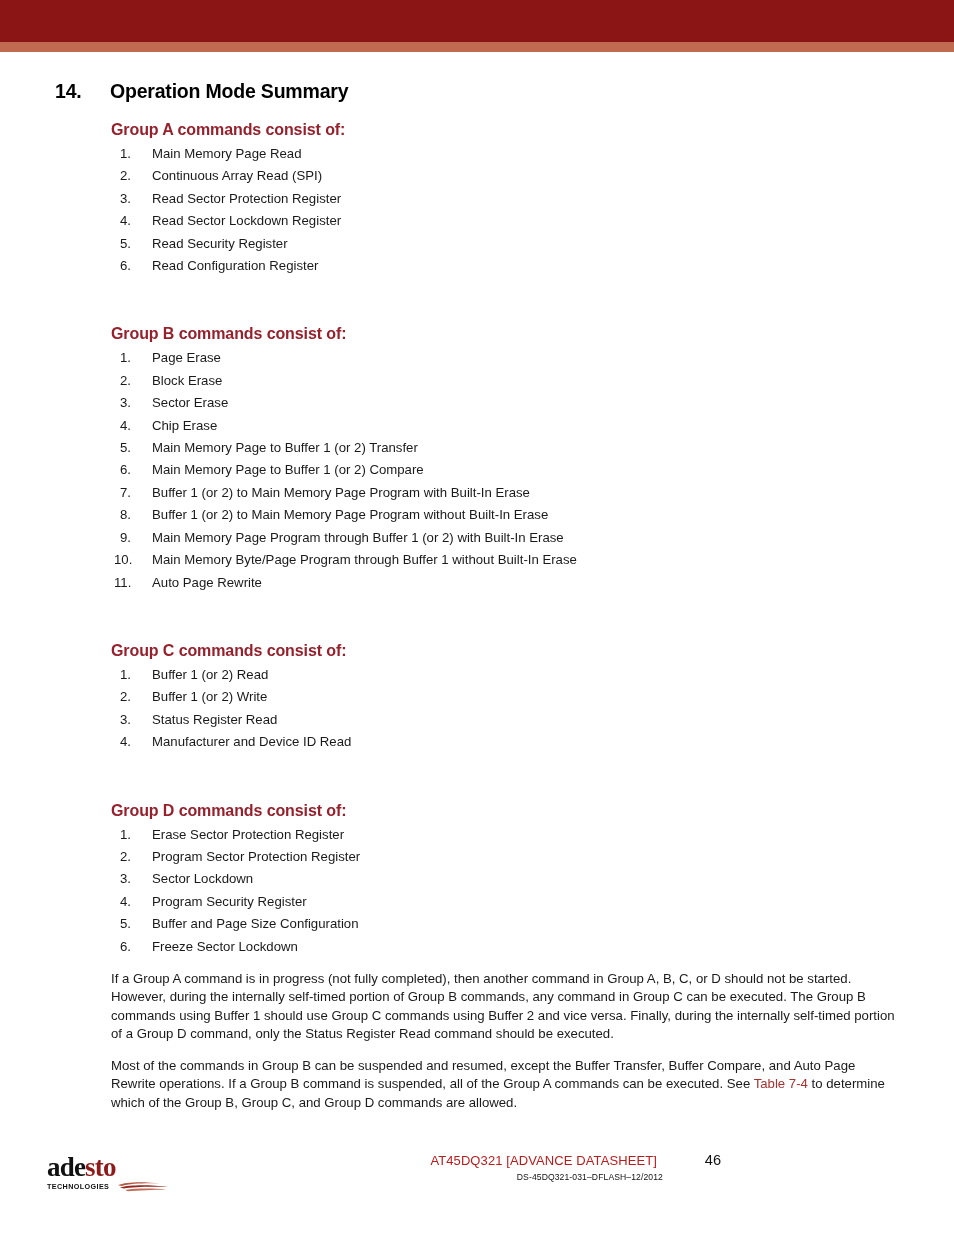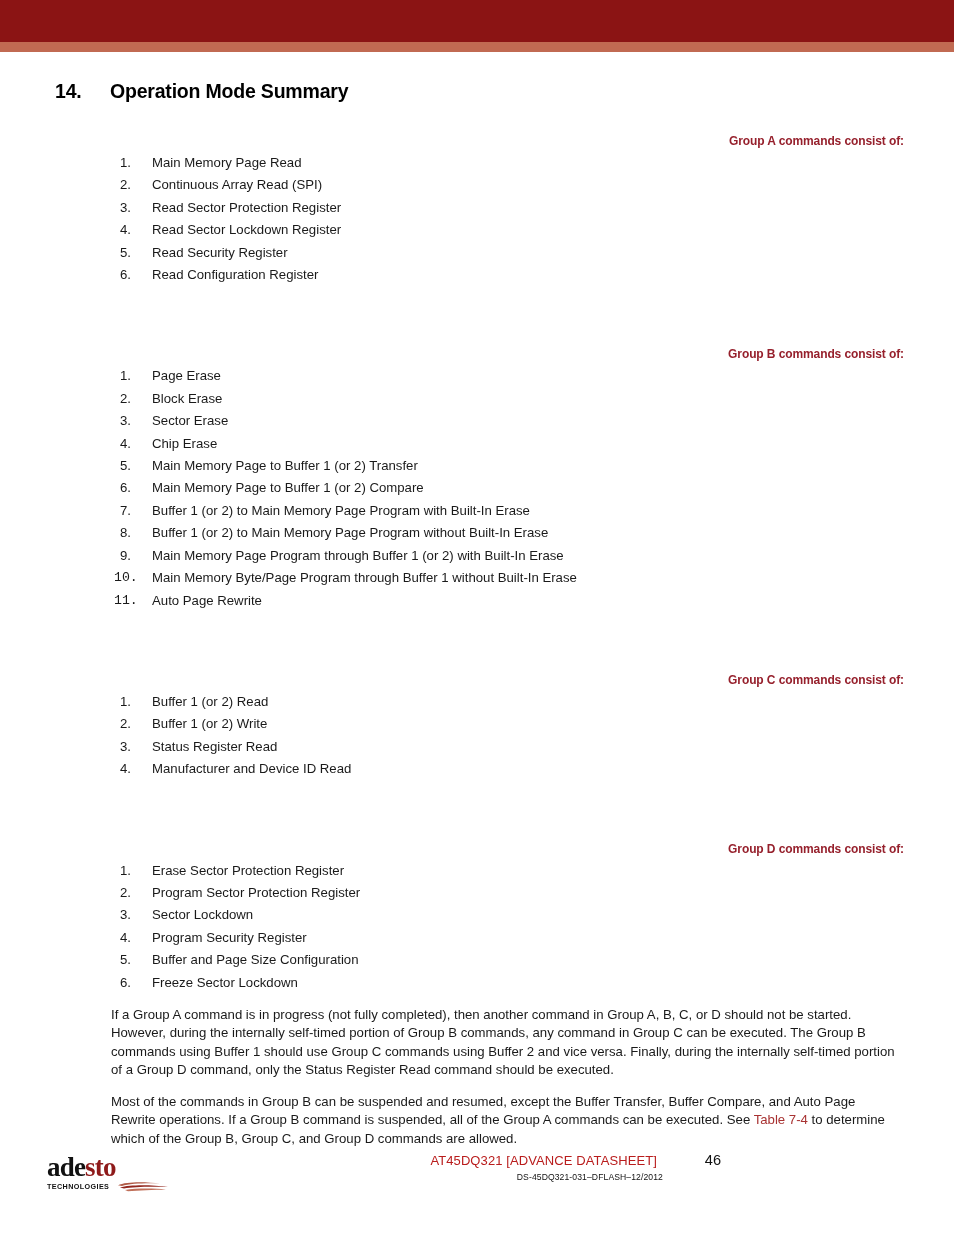--- a/index.html
+++ b/index.html
@@ -72,26 +72,25 @@
     margin: 0 0 0 0;
     font-size: 13.2px;
     line-height: 18.5px;
     color: #1a1a1a;
     text-align: left;
     max-width: 784px;
   }
   p.para + p.para { margin-top: 13px; }
 
   .group-heading {
-    margin: 31px 0 0 0;
-    font-size: 12px;
+    margin: 18px 0 0 0;
+    font-size: 16px;
     font-weight: bold;
     color: #96202C;
     letter-spacing: -0.1px;
-    text-align: right;
   }
 
   ol.cmd-list {
     list-style: none;
     margin: 4px 0 0 0;
     padding: 0;
   }
   ol.cmd-list li {
     font-size: 13.2px;
     line-height: 22.4px;
@@ -101,21 +100,20 @@
   ol.cmd-list li .num {
     display: inline-block;
     width: 41px;
     flex: 0 0 41px;
     padding-left: 9px;
     box-sizing: border-box;
     text-align: left;
   }
   ol.cmd-list li.wide-num .num {
     padding-left: 3px;
-    font-family: Liberation Mono, monospace;
   }
   ol.cmd-list li .item-text {
     display: inline-block;
   }
 
   .list-gap { height: 30px; }
   .para-gap { height: 12px; }
 
   
   .doc-link {

